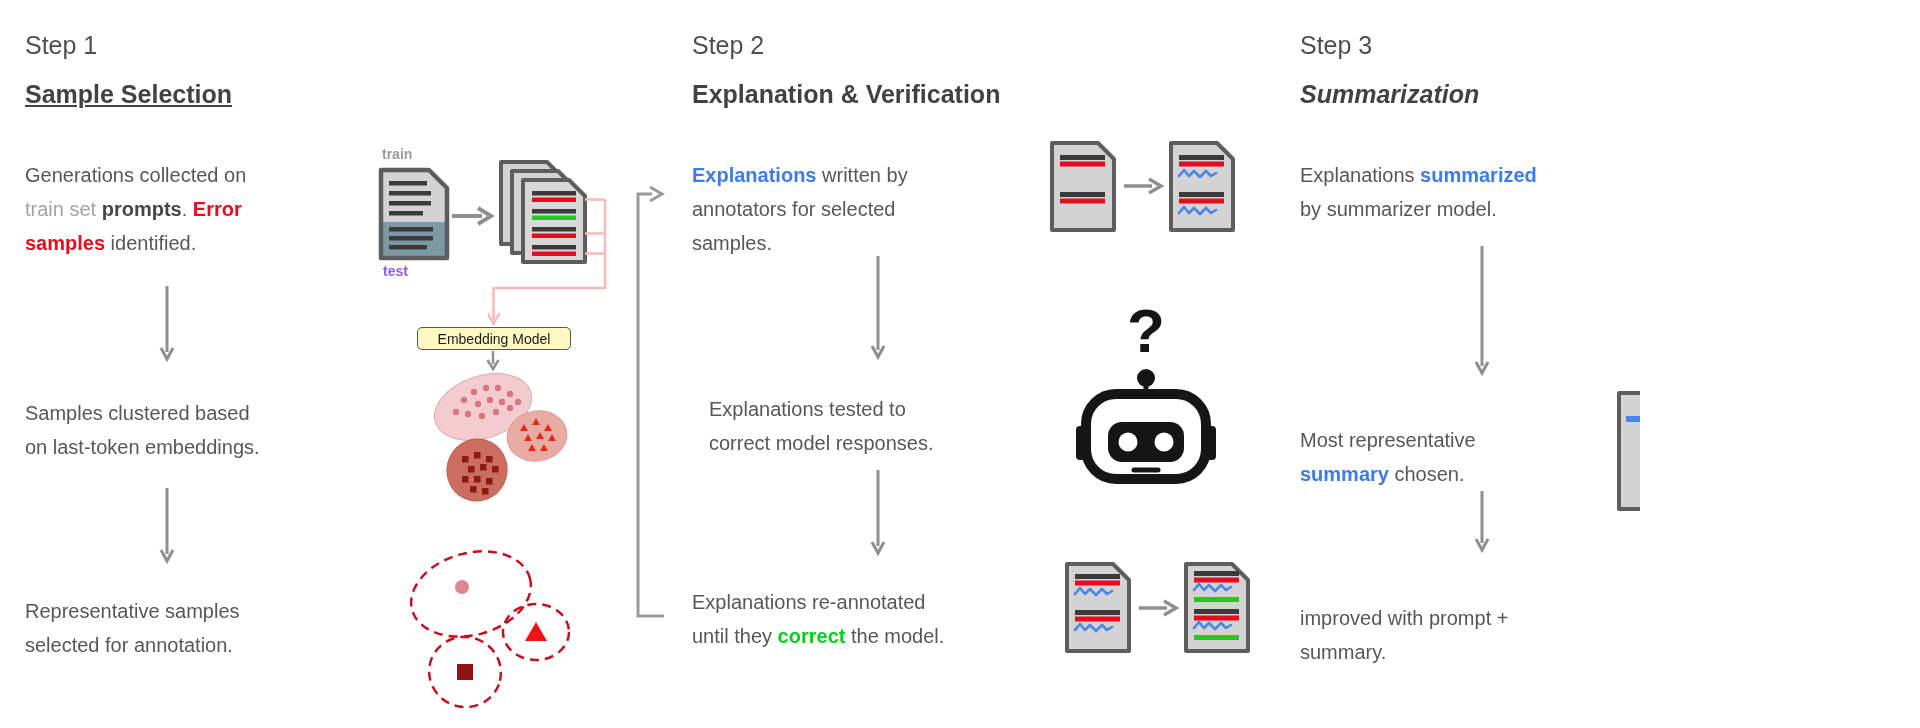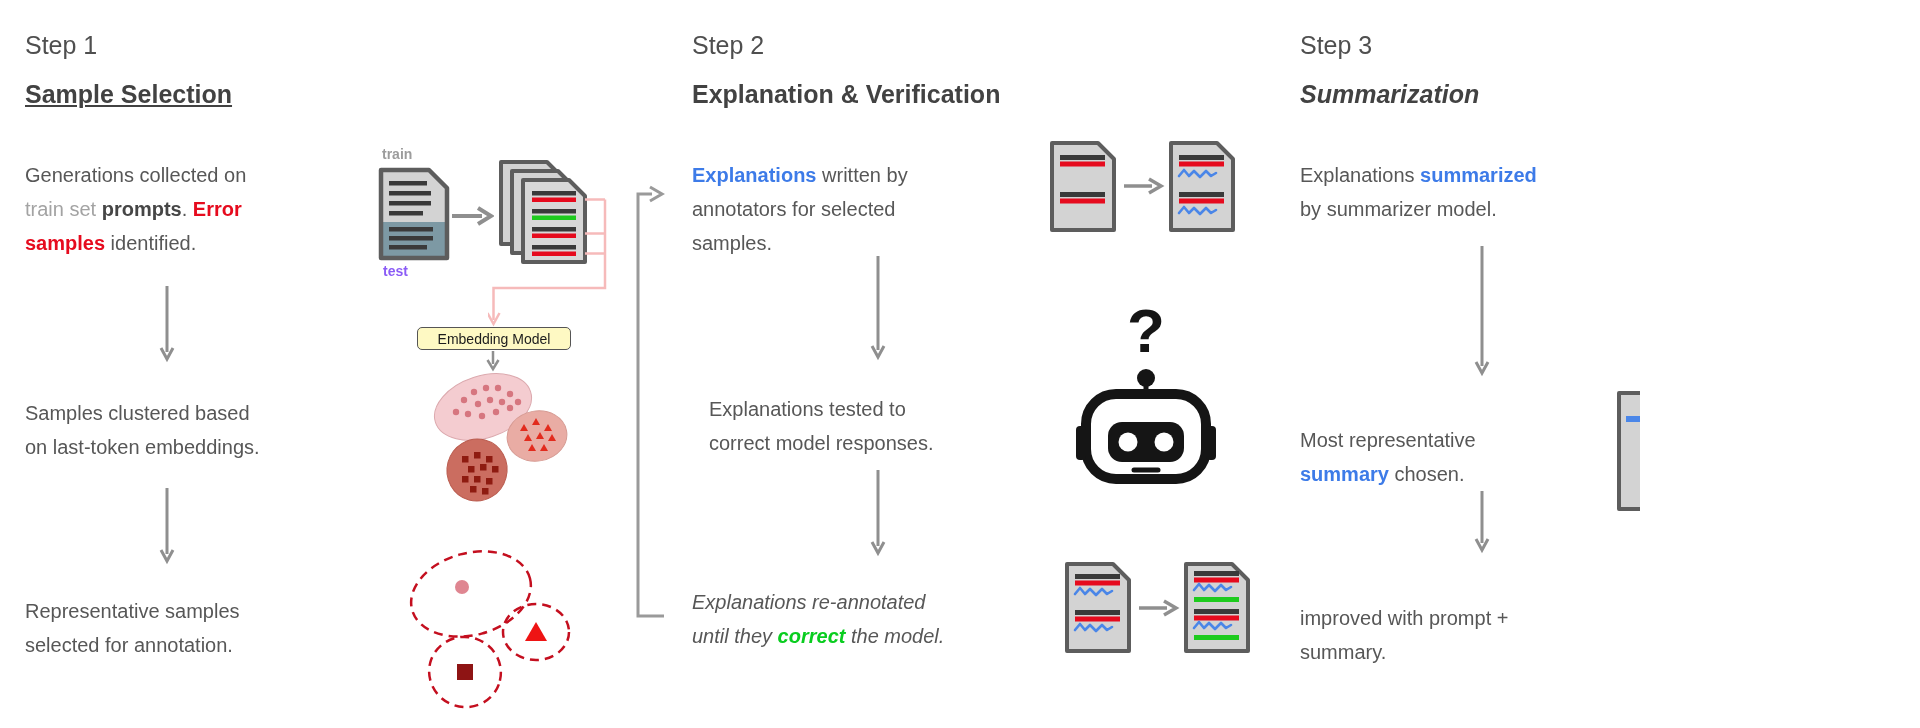--- a/index.html
+++ b/index.html
@@ -202,21 +202,21 @@
   <div class="abs step-title" style="left:692px;top:80px;">Explanation &amp; Verification</div>
   <div class="abs para" style="left:692px;top:158px;">
       <div class="tline"><span class="seg-bl">Explanations</span><span class="seg-g"> written by</span></div>
       <div class="tline"><span class="seg-g">annotators for selected</span></div>
       <div class="tline"><span class="seg-g">samples.</span></div>
     </div>
   <div class="abs para" style="left:692px;top:392px;margin-left:17px;">
       <div class="tline"><span class="seg-g">Explanations tested to</span></div>
       <div class="tline"><span class="seg-g">correct model responses.</span></div>
     </div>
-  <div class="abs para" style="left:692px;top:585px;font-style:italic;">
+  <div class="abs para" style="left:692px;top:585px;">
       <div class="tline"><span class="seg-g">Explanations re-annotated</span></div>
       <div class="tline"><span class="seg-g">until they </span><span class="seg-gr">correct</span><span class="seg-g"> the model.</span></div>
     </div>
 
   <div class="abs" style="left:870px;top:256px;">
     <svg width="16" height="106">
         <g stroke="#8f8f8f" stroke-width="3" fill="none">
           <line x1="8" y1="0" x2="8" y2="94"></line>
           <polyline points="2,90 8,101 14,90"></polyline>
         </g>

